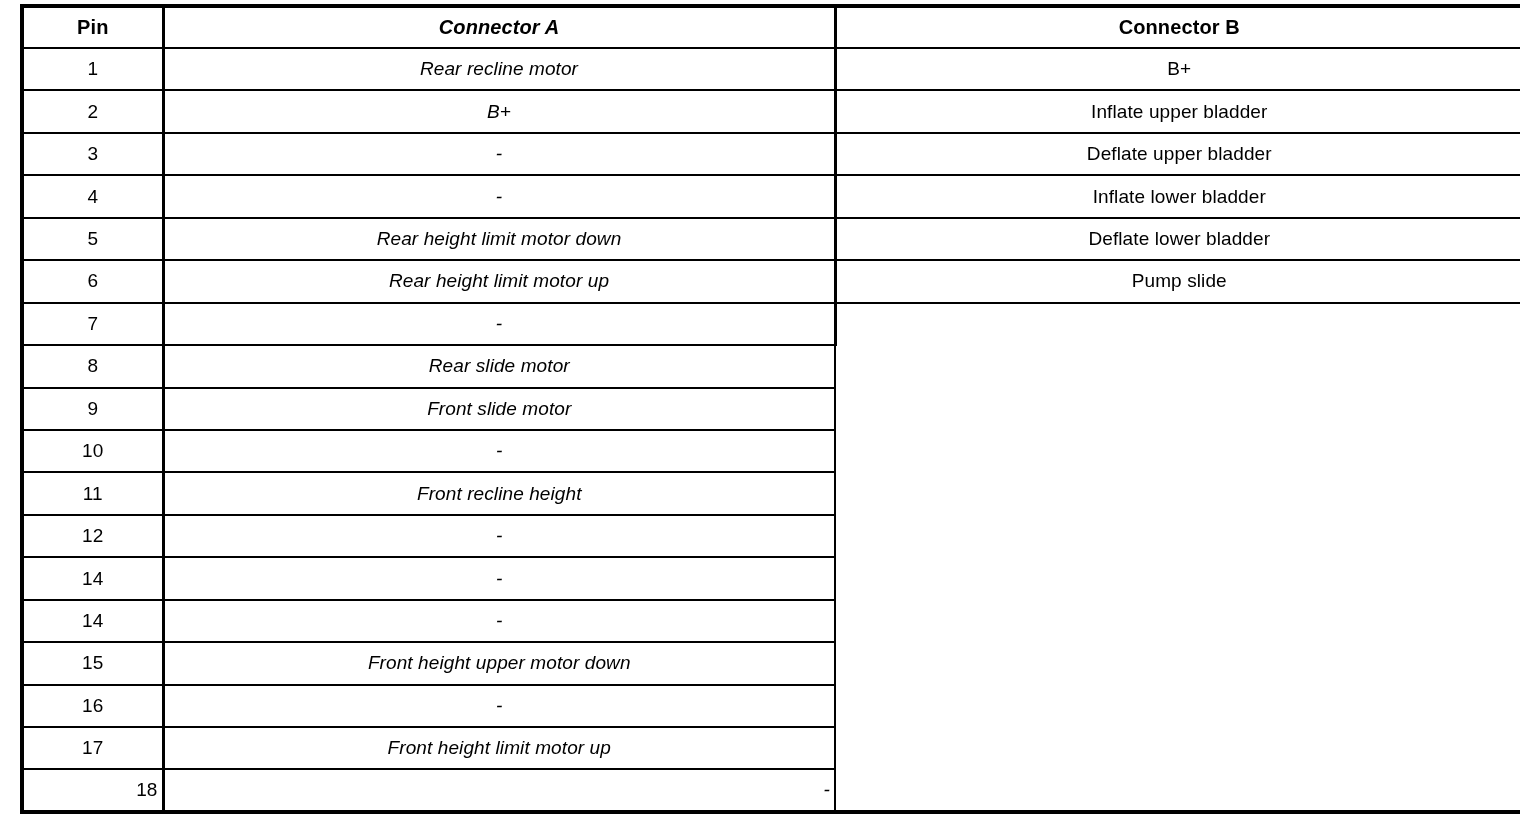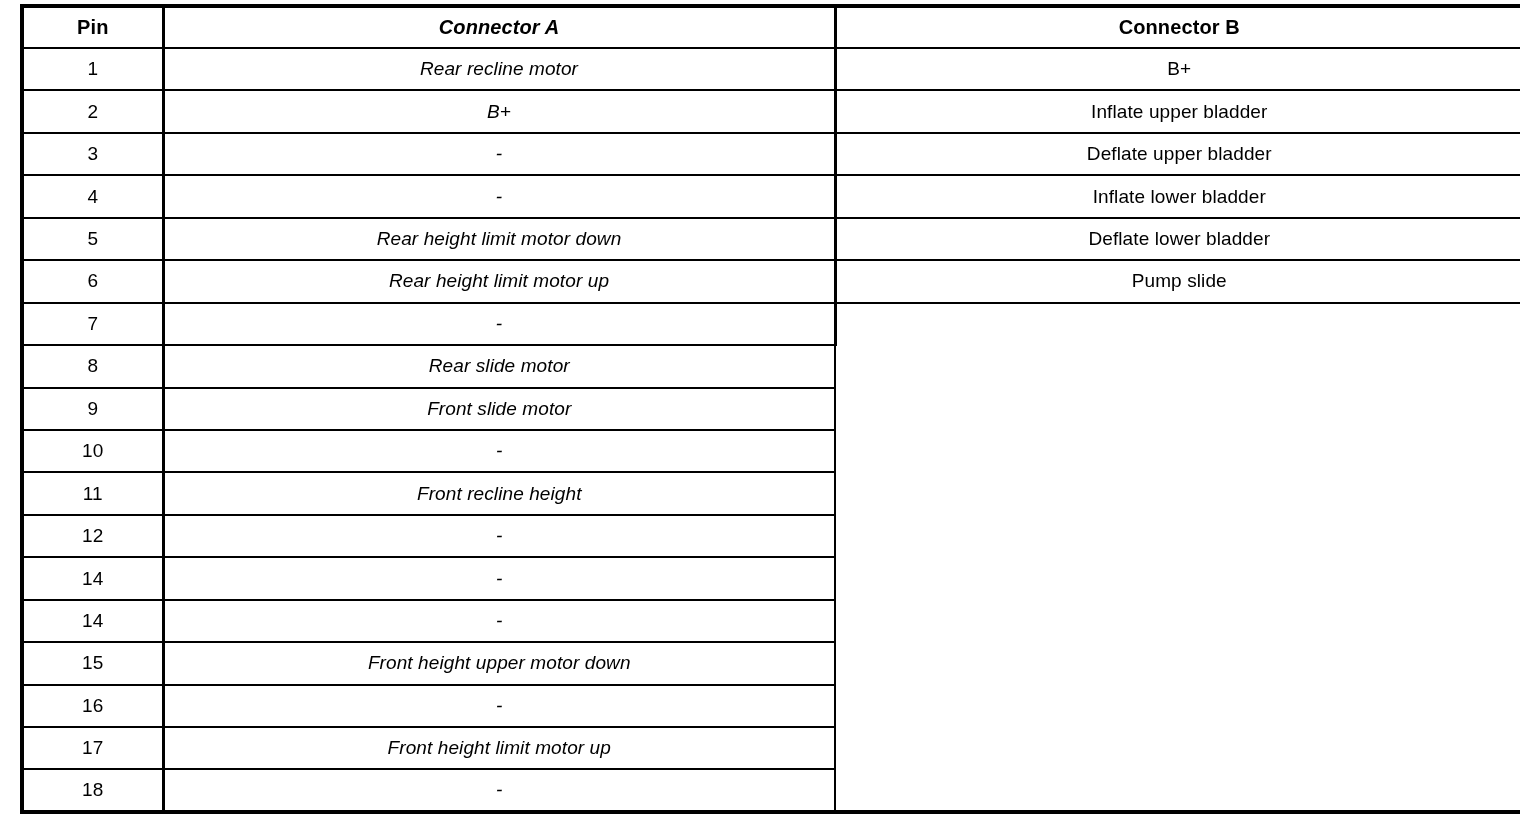--- a/index.html
+++ b/index.html
@@ -66,20 +66,21 @@
     font-size: 20px;
     border-bottom-width: 2px;
   }
 
   
   table.pinout tr:first-child th {
     border-top: none;
   }
   table.pinout tr:last-child td {
     border-bottom: none;
+    text-align: right;
   }
   table.pinout td:first-child,
   table.pinout th:first-child {
     border-left: none;
   }
   table.pinout td:last-child,
   table.pinout th:last-child {
     border-right: none;
   }
 

